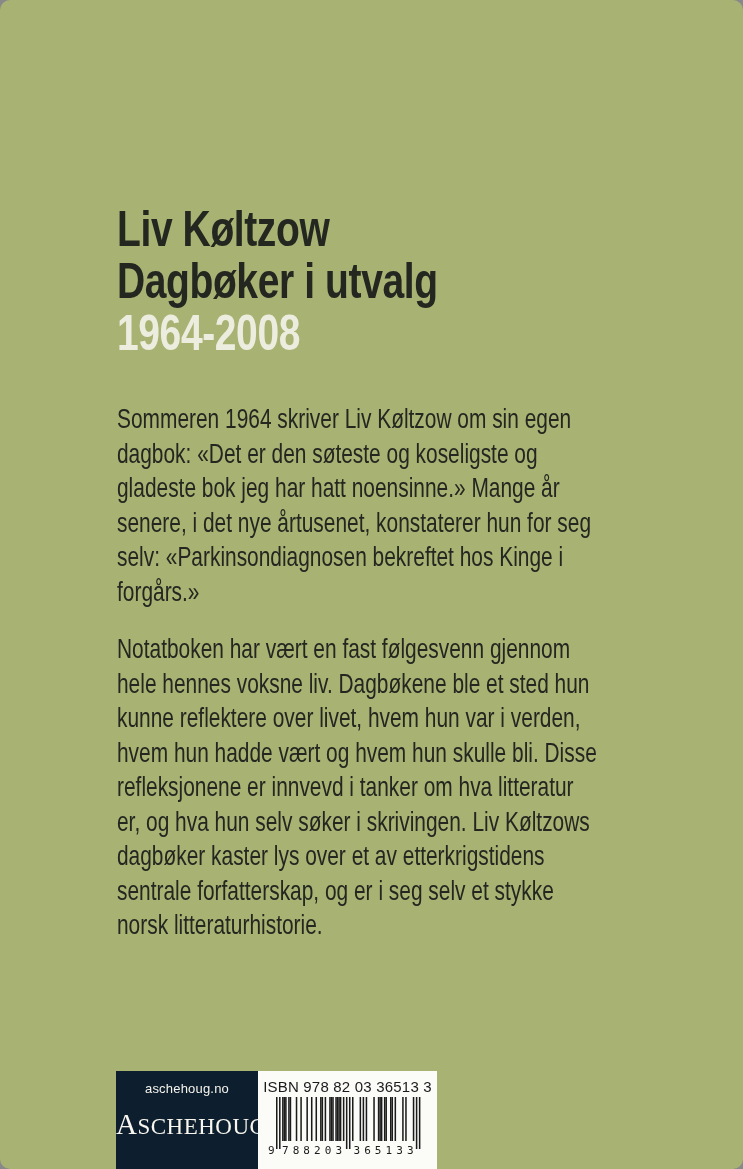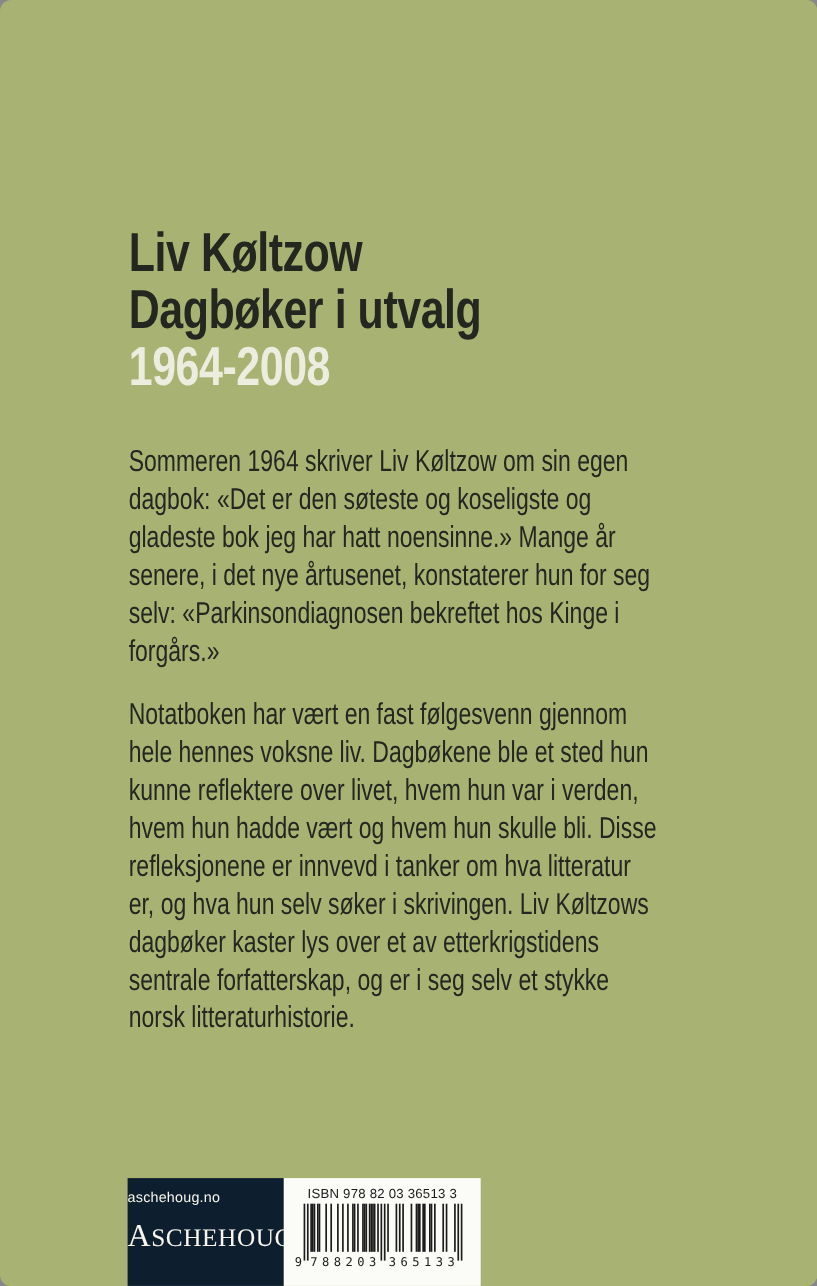--- a/index.html
+++ b/index.html
@@ -33,40 +33,40 @@
     margin:0 0 23px 0;
     font-size:27.5px;line-height:34.5px;font-weight:400;
     letter-spacing:0;
     color:var(--ink,#232720);
     white-space:pre-line;
   }
   
   .publisher-box{
     position:absolute;left:116px;top:1071px;width:142px;height:98px;
     background:var(--navy,#0d1f2e);
-    color:#f6f4ec;text-align:left;
+    color:#f6f4ec;text-align:center;
   }
   .publisher-url{
     margin-top:10px;
     font-size:13px;letter-spacing:0.2px;font-weight:400;
   }
   .publisher-logo{
     margin-top:12px;
     font-family:"Liberation Serif",serif;
     font-size:23px;letter-spacing:0.5px;
     color:#f8f6ee;
   }
   .publisher-logo::first-letter{font-size:29px;}
   .barcode-box{
     position:absolute;left:258px;top:1071px;width:179px;height:98px;
     background:#fbfbf8;text-align:center;
   }
   .isbn-label{
     margin-top:7px;
-    font-size:12px;letter-spacing:0.2px;
+    font-size:15px;letter-spacing:0.2px;
     color:#1a1a1c;
   }
   .ean{display:block;margin:2px auto 0 auto;}
 </style>
 </head>
 <body>
 
 <div class="cover" style="--bg: #a8b273; --ink: #232720; --cream: #ededdf; --navy: #0d1f2e;">
 
   <header class="title-block">

